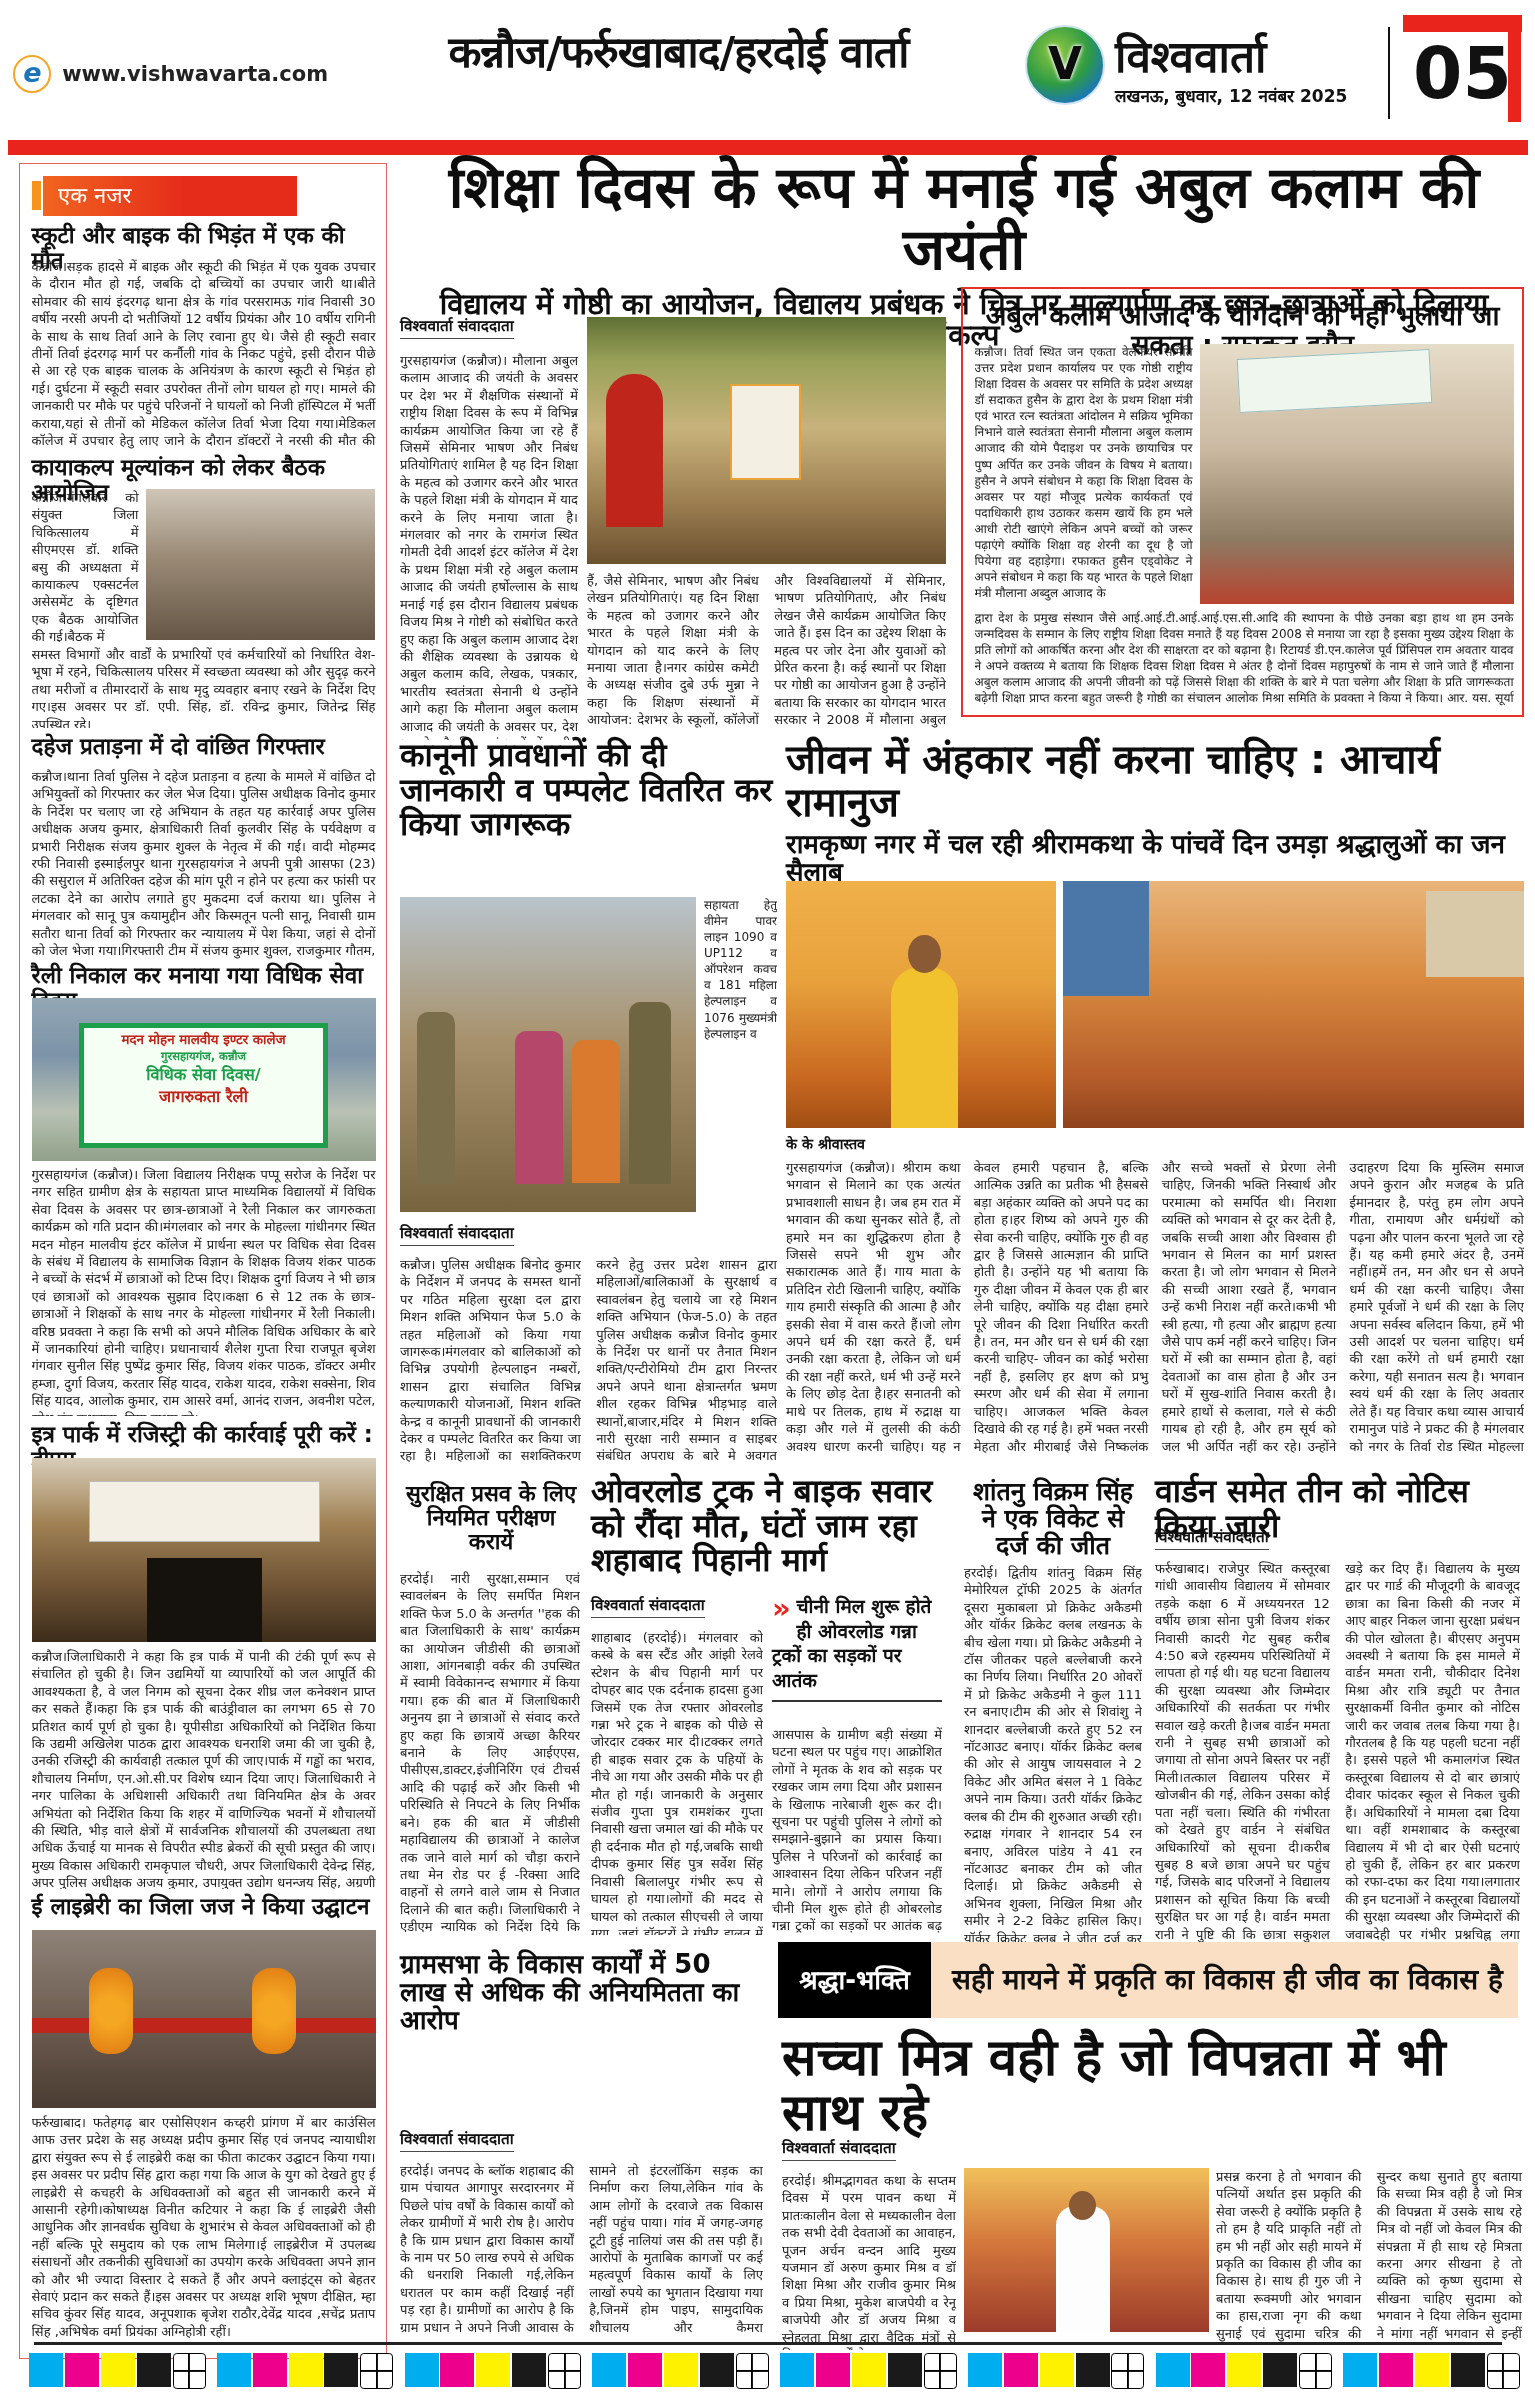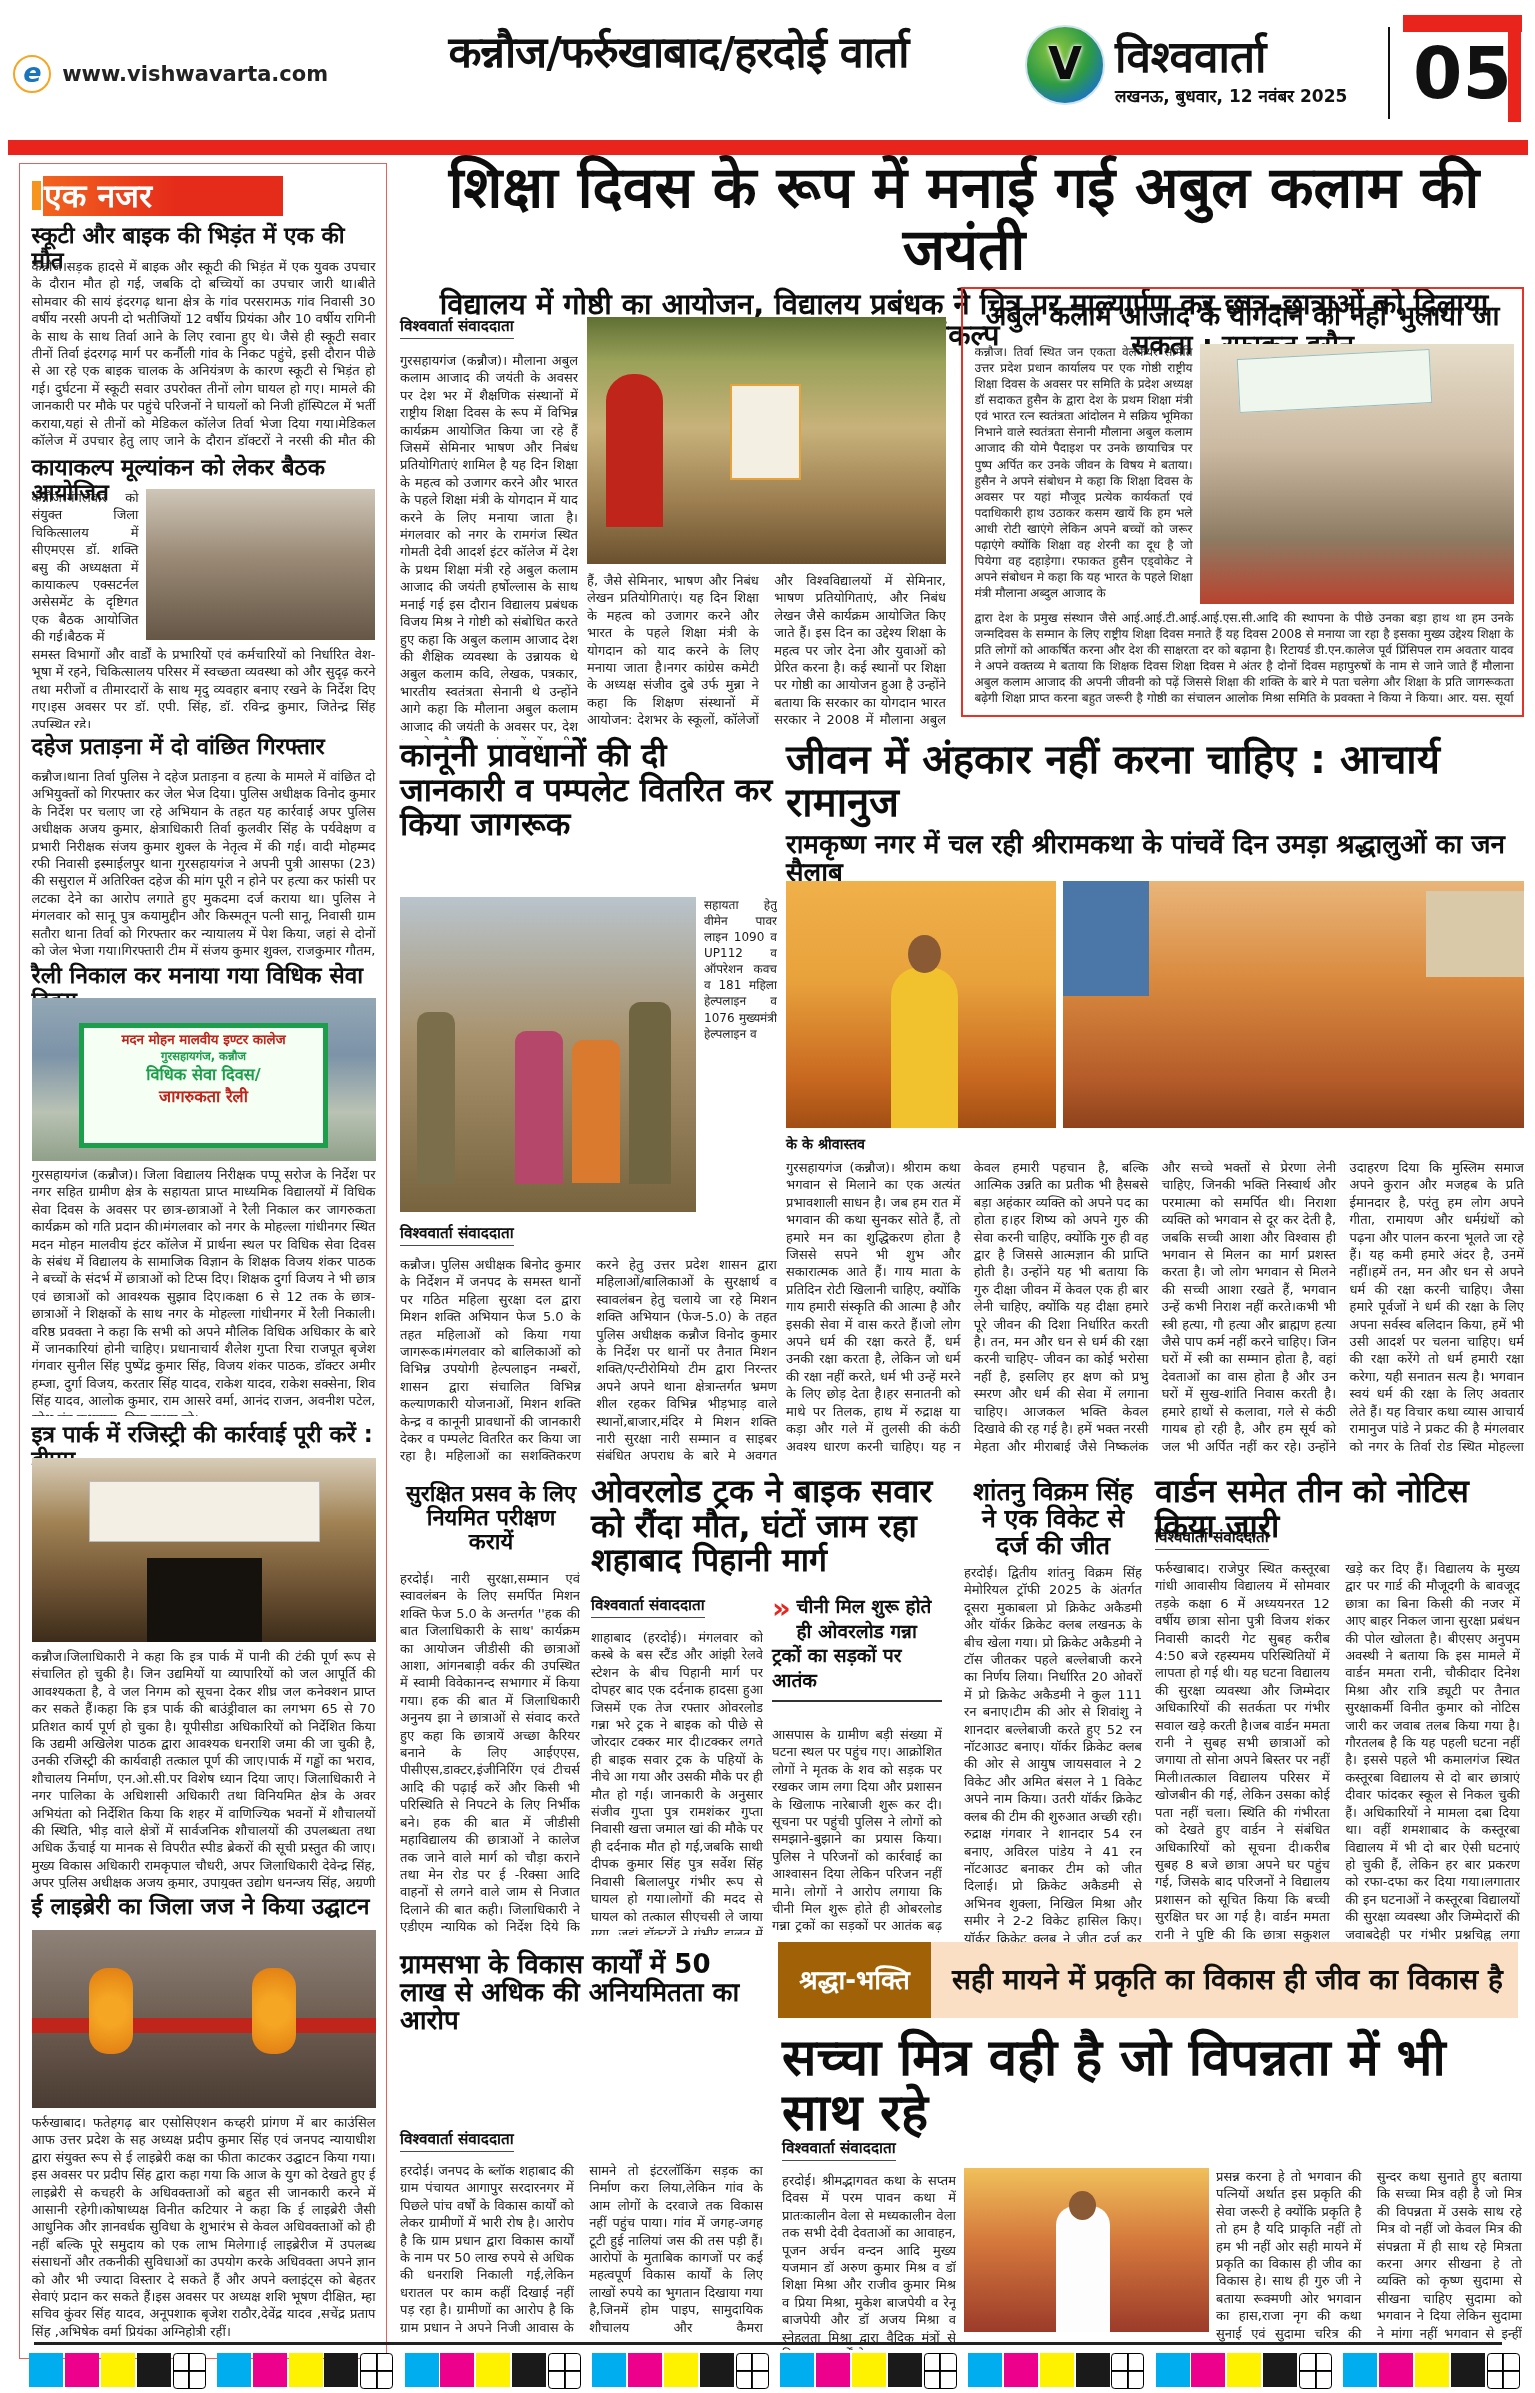--- a/index.html
+++ b/index.html
@@ -23,33 +23,33 @@
           border:2.9px solid #f5a623;color:#1b75bb;font-weight:bold;font-size:27px;line-height:31px;
           text-align:center;font-style:italic;}
   .logo{width:76px;height:76px;border-radius:50%;
         background:radial-gradient(circle at 38% 32%,#8ec73f,#2e9b44 48%,#1b75bb 78%,#0d4f8b);
         border:2.9px solid #cfe3f2;}
   .logo span{display:block;text-align:center;color:#111;background:transparent;
         font-size:44px;font-weight:bold;line-height:73px;color:#0d0d0d;
         text-shadow:0 0 2.9px #ffffff,0 0 5.7px #ffffff;}
   
   #sidebar{border:1.9px solid #e0635e;}
-  .sb-banner{background:linear-gradient(90deg,#f2641f,#e52c1a 55%);color:#fff;font-weight:bold;
-             font-size:32px;line-height:40px;padding-left:1px;}
+  .sb-banner{background:linear-gradient(90deg,#f2641f,#e52c1a 55%);color:#fff;font-weight:normal;
+             font-size:22px;line-height:40px;padding-left:15px;}
   .sb-banner::before{content:"";position:absolute;left:-11.5px;top:5.7px;width:9.6px;height:29px;background:#f7941d;}
   .sb-title{font-size:22.5px;font-weight:bold;line-height:1.12;}
   
   .lead-head{font-size:57px;}
   .lead-sub{font-size:29px;margin-top:29px;}
   .mid-head{font-size:32px;}
   .box-art{border:2.9px solid #e63329;}
   .pullquote{font-size:19px;font-weight:bold;line-height:1.3;border-bottom:2.9px solid #333;padding-bottom:7.6px;}
   .pq-mark{color:#e8241c;font-size:29px;font-weight:bold;float:left;margin-right:5.7px;line-height:1;}
   .strip{background:#fbdfc4;}
-  .strip-label{background:#a16207;color:#fff;font-weight:bold;font-size:26px;line-height:76px;text-align:center;}
+  .strip-label{background:#000000;color:#fff;font-weight:bold;font-size:26px;line-height:76px;text-align:center;}
   .strip-title{font-size:28px;font-weight:bold;line-height:76px;}
   .col2{column-count:2;column-gap:15.3px;}
   .col4{column-count:4;column-gap:13.4px;}
   
   .ph-school{background:linear-gradient(180deg,#5f7034 0%,#9aa159 18%,#c8b27b 45%,#9c7e50 75%,#6a512f 100%);}
   .ph-meeting{background:linear-gradient(180deg,#cfc6b8,#9a8a76 45%,#655646);}
   .ph-rally{background:linear-gradient(180deg,#93a7b5,#7c93a8 35%,#b9c2b4 70%,#90a089);}
   .ph-itr{background:linear-gradient(180deg,#d8cdb9 0%,#a08254 35%,#6e5334 70%,#3c2c1a 100%);}
   .ph-elib{background:linear-gradient(180deg,#8e8278,#6b5a4e 55%,#4a3c33),radial-gradient(circle at 30% 60%,#e8912c 0 8%,transparent 9%);}
   .ph-street{background:linear-gradient(180deg,#e6ddc9 0%,#cbb9a2 40%,#8e7b63 75%,#b8432f 100%);}

